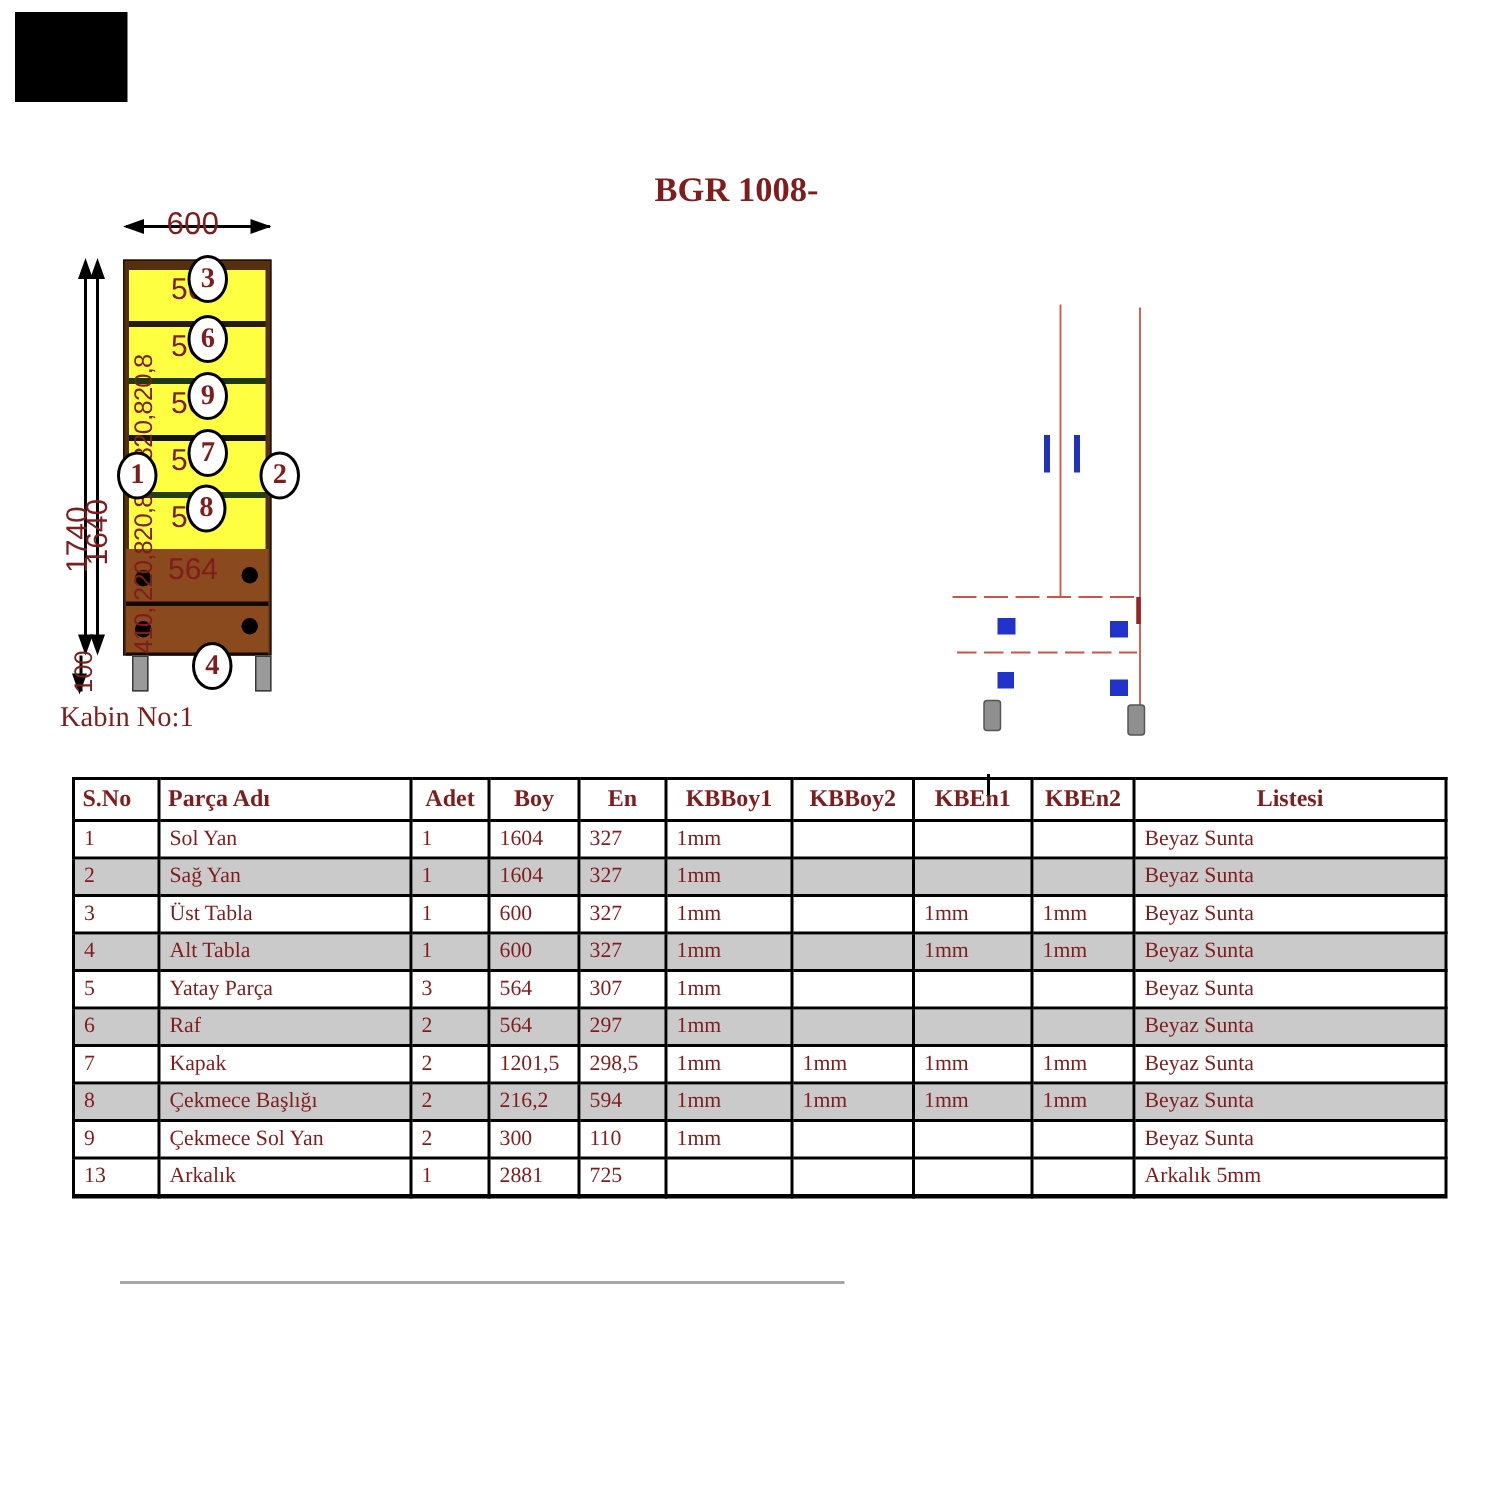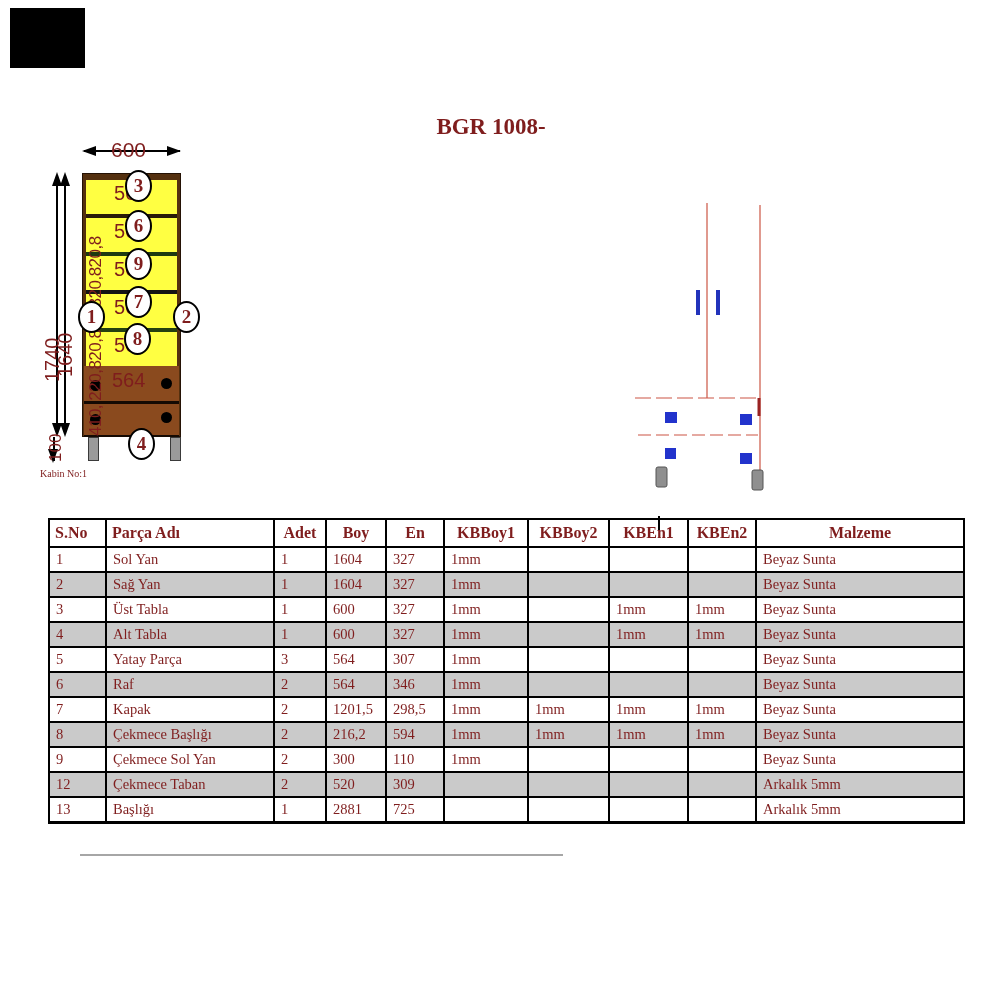--- a/index.html
+++ b/index.html
@@ -38,21 +38,21 @@
   .comp-label{position:absolute;left:28px;top:2px;font-size:20px;}
   .drawer{left:84px;width:95px;background:var(--drawer-brown);}
   .knob-dot{position:absolute;width:11px;height:11px;border-radius:50%;background:#000;}
   .leg{position:absolute;top:437px;width:11px;height:24px;background:#9a9a9a;border:1px solid #3a3a3a;box-sizing:border-box;}
   .chain{left:86px;top:174px;height:262px;font-size:17px;letter-spacing:-0.5px;z-index:4;}
   .drawer-label{left:112px;top:369px;font-size:20px;z-index:3;}
   
   .marker{position:absolute;width:23px;height:28px;border:2.5px solid #000;border-radius:50%;
           background:#fff;display:flex;align-items:center;justify-content:center;
           font-weight:bold;font-size:19px;z-index:6;font-family:"Liberation Serif",serif;}
-  .cab-caption{left:40px;top:468px;font-size:10px;}
+  .cab-caption{left:40px;top:468px;font-size:19px;}
   
   .list-title{left:372px;top:501px;font-weight:bold;font-size:20px;}
   .list-title span{margin-right:14px;}
   .tick{left:658px;top:516px;width:2px;height:15px;background:#000;}
   .parts{left:48px;top:518px;border-collapse:collapse;table-layout:fixed;
          border:2px solid #000;border-bottom:3px solid #000;}
   .parts th{border:2px solid #000;font-size:16px;font-weight:bold;height:26px;
             padding:0 2px 0 5px;text-align:left;overflow:hidden;}
   .parts th.c{text-align:center;padding:0;}
   .parts td{border:2px solid #000;font-size:14.5px;height:23px;padding:0 2px 0 6px;
@@ -174,21 +174,21 @@
         <tr id="parts-head-row">
           <th>S.No</th>
           <th>Parça Adı</th>
           <th class="c">Adet</th>
           <th class="c">Boy</th>
           <th class="c">En</th>
           <th class="c">KBBoy1</th>
           <th class="c">KBBoy2</th>
           <th class="c">KBEn1</th>
           <th class="c">KBEn2</th>
-          <th class="c">Malzeme</th>
+          <th class="c">Listesi</th>
         </tr>
       </thead>
     <tbody id="parts-body">
         <tr>
           <td>1</td>
           <td>Sol Yan</td>
           <td>1</td>
           <td>1604</td>
           <td>327</td>
           <td>1mm</td>
@@ -243,21 +243,21 @@
           <td></td>
           <td></td>
           <td></td>
           <td>Beyaz Sunta</td>
         </tr>
         <tr class="stripe">
           <td>6</td>
           <td>Raf</td>
           <td>2</td>
           <td>564</td>
-          <td>346</td>
+          <td>297</td>
           <td>1mm</td>
           <td></td>
           <td></td>
           <td></td>
           <td>Beyaz Sunta</td>
         </tr>
         <tr>
           <td>7</td>
           <td>Kapak</td>
           <td>2</td>
@@ -286,35 +286,23 @@
           <td>Çekmece Sol Yan</td>
           <td>2</td>
           <td>300</td>
           <td>110</td>
           <td>1mm</td>
           <td></td>
           <td></td>
           <td></td>
           <td>Beyaz Sunta</td>
         </tr>
-        <tr class="stripe">
-          <td>12</td>
-          <td>Çekmece Taban</td>
-          <td>2</td>
-          <td>520</td>
-          <td>309</td>
-          <td></td>
-          <td></td>
-          <td></td>
-          <td></td>
-          <td>Arkalık 5mm</td>
-        </tr>
         <tr>
           <td>13</td>
-          <td>Başlığı</td>
+          <td>Arkalık</td>
           <td>1</td>
           <td>2881</td>
           <td>725</td>
           <td></td>
           <td></td>
           <td></td>
           <td></td>
           <td>Arkalık 5mm</td>
         </tr>
       </tbody>

